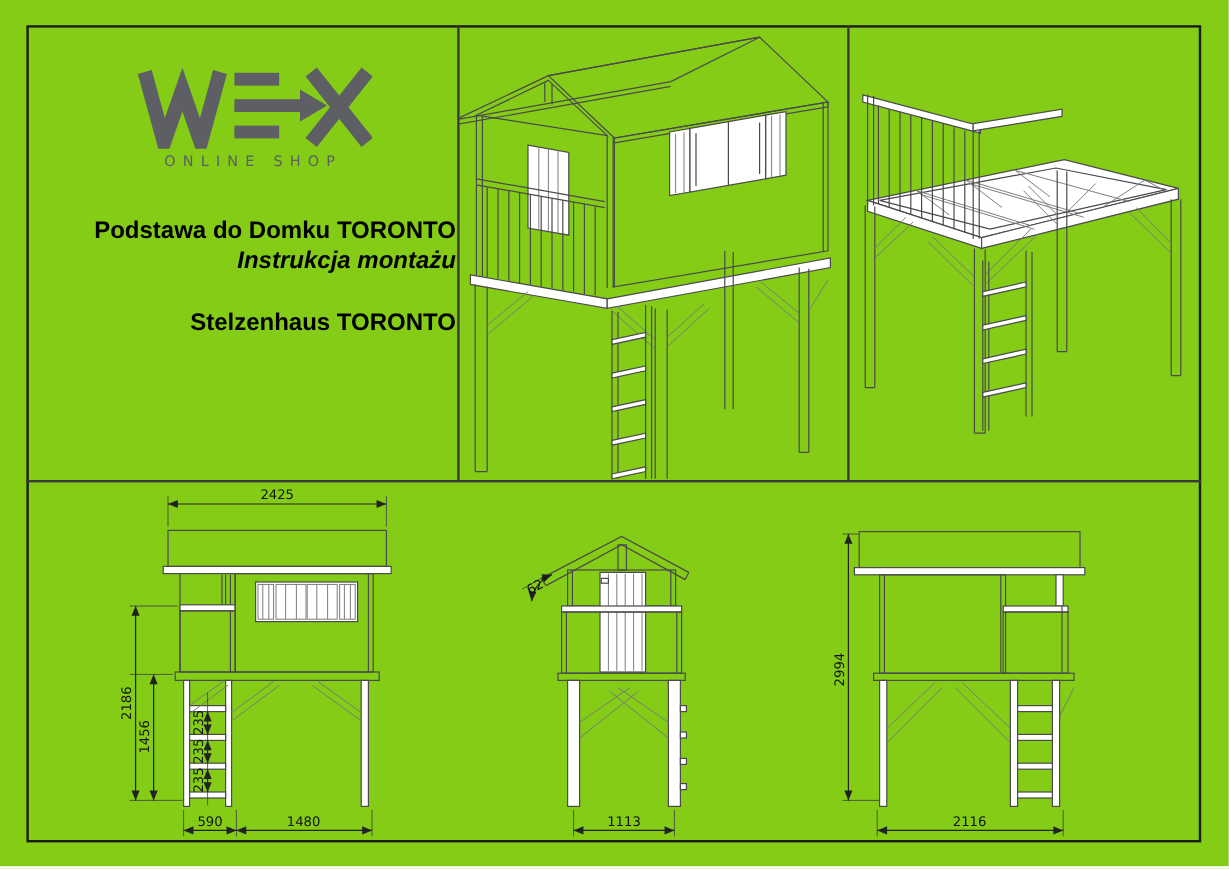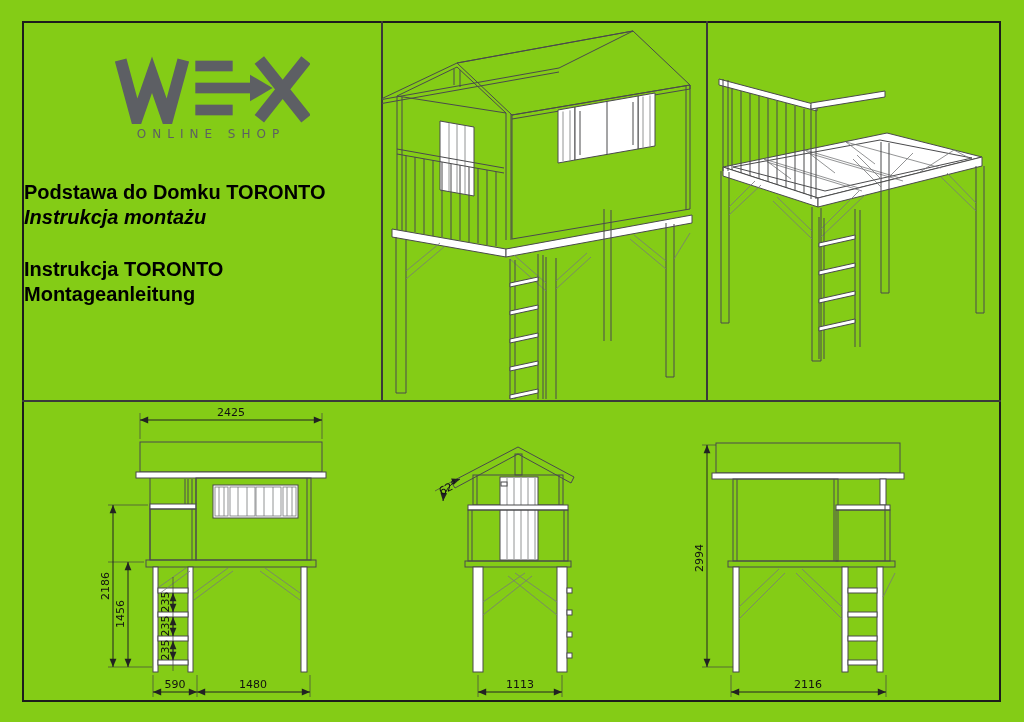--- a/index.html
+++ b/index.html
@@ -2,21 +2,21 @@
 <html><head>
 <meta charset="utf-8">
 <style>
   html,body{margin:0;padding:0;background:#fff;}
   #page{position:relative;width:1024px;height:722px;background:#84cc16;overflow:hidden;
         font-family:"Liberation Sans",sans-serif;}
   .abs{position:absolute;}
   #border{left:22px;top:21px;width:979px;height:681px;border:2px solid #1c1c1c;box-sizing:border-box;}
   .divv{width:2px;background:#3a3a3a;}
   .divh{height:2px;background:#3a3a3a;}
-  .title{left:24px;width:356px;text-align:left;font-weight:bold;font-size:20px;color:#000;}
+  .title{left:24px;width:356px;text-align:right;font-weight:bold;font-size:20px;color:#000;}
   #logosub{left:112px;top:127px;width:198px;text-align:center;font-size:12px;
            letter-spacing:6px;color:#5d5f64;font-family:"DejaVu Sans",sans-serif;}
   
   .ln{stroke:#4a4a4c;stroke-width:1;fill:none;}
   .lt{stroke:#77787a;stroke-width:0.8;fill:none;}
   .wf{fill:#ffffff;stroke:#4a4a4c;stroke-width:1;}
   .wt{fill:#ffffff;stroke:#77787a;stroke-width:0.8;}
   .dim{stroke:#222;stroke-width:1;fill:none;}
   .ext{stroke:#444;stroke-width:0.7;fill:none;}
   .dtx{font:11px "DejaVu Sans",sans-serif;fill:#111;}
@@ -69,22 +69,21 @@
       <rect class="logofill" x="128" y="46" width="84" height="16"></rect>
       <rect class="logofill" x="128" y="79" width="56" height="16"></rect>
       <polygon class="logofill" points="210,34 244,54 210,74"></polygon>
       <path class="logoshape" d="M224,12 L294,100 M294,12 L224,100"></path>
     </g>
   </svg>
   <div id="logosub" class="abs">ONLINE SHOP</div>
 
   <div class="abs title" style="top:181px;">Podstawa do Domku TORONTO</div>
   <div class="abs title" style="top:206px;font-style:italic;">Instrukcja montażu</div>
-  <div class="abs title" style="top:258px;">Instrukcja TORONTO</div>
-  <div class="abs title" style="top:283px;">Montageanleitung</div>
+  <div class="abs title" style="top:258px;">Stelzenhaus TORONTO</div>
 
   <svg class="abs" style="left:382px;top:21px;" width="325" height="379" viewBox="0 0 325 379">
 
     <polygon class="ln" fill="url(#p_rL)" points="75,42 251,10 177,47 -3,79"></polygon>
     <polygon class="ln" fill="url(#p_rR)" points="75,42 251,10 308,64 130,94"></polygon>
     <path class="ln" d="M-3,83 L177,51 M130,98 L308,68 M308,64 L308,68 M-3,79 L-3,83"></path>
 
     <polygon class="ln" fill="url(#p_gI)" points="75,46 15,75 124,92"></polygon>
     <path class="ln" d="M72,48 V64 M78,49 V66"></path>
 

